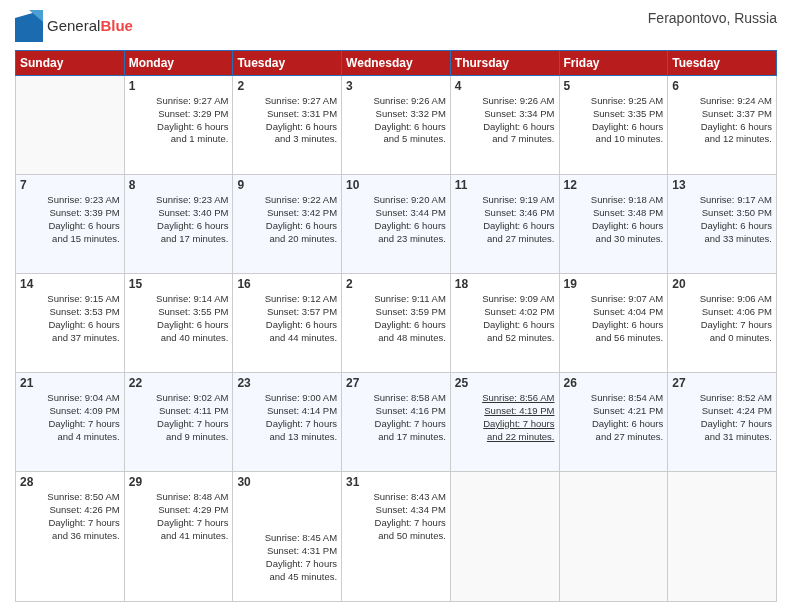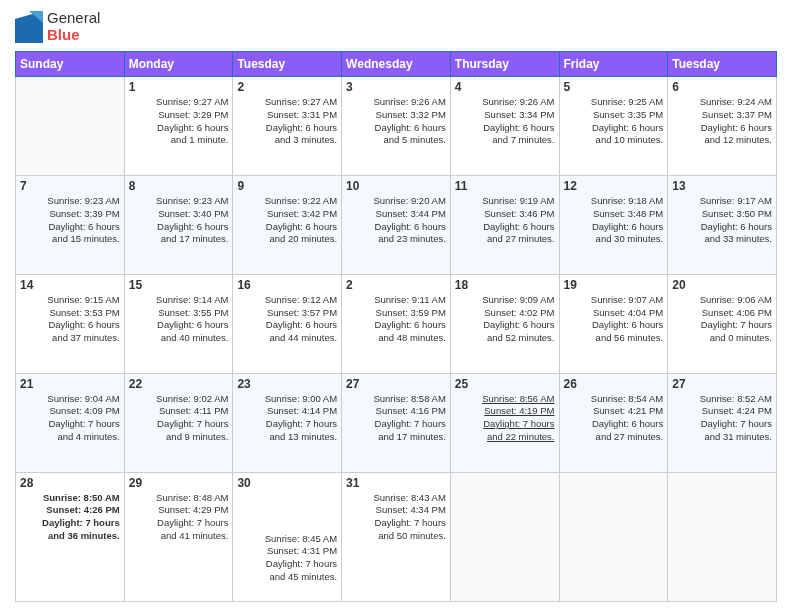--- a/index.html
+++ b/index.html
@@ -23,21 +23,21 @@
       align-items: flex-start;
       margin-bottom: 8px;
     }
     .logo {
       display: flex;
       align-items: center;
       gap: 2px;
     }
     .logo-text {
       display: flex;
-      flex-direction: column;
+      flex-direction: row;
       line-height: 1.1;
     }
     .logo-general {
       font-size: 15px;
       color: #333;
       font-weight: normal;
     }
     .logo-blue {
       font-size: 15px;
       color: #ef4444;
@@ -60,21 +60,21 @@
     .location {
       font-size: 14px;
       color: #444;
     }
     .calendar {
       width: 100%;
       border-collapse: collapse;
       flex: 1;
     }
     .calendar thead th {
-      background: #8b5cf6;
+      background: #b91c1c;
       color: #fff;
       font-size: 12px;
       padding: 5px 4px;
       text-align: left;
       border: 1px solid #2a6db5;
     }
     .calendar tbody td {
       border: 1px solid #ccc;
       vertical-align: top;
       padding: 3px 4px;
@@ -117,20 +117,21 @@
       <svg class="logo-icon" viewBox="0 0 28 32" xmlns="http://www.w3.org/2000/svg">
         <polygon points="0,8 28,0 28,32 0,32" fill="#1a6bb0"></polygon>
         <polygon points="14,0 28,0 28,12" fill="#4a9fd4"></polygon>
       </svg>
       <div class="logo-text">
         <span class="logo-general">General</span>
         <span class="logo-blue">Blue</span>
       </div>
     </div>
     <div class="title-block">
+      <div class="location">Ferapontovo, Russia</div>
     </div>
   </div>
 
   <table class="calendar">
     <thead>
       <tr>
         <th>Sunday</th>
         <th>Monday</th>
         <th>Tuesday</th>
         <th>Wednesday</th>
@@ -334,21 +335,21 @@
             <span class="day-num">27</span>
             <div class="day-detail" style="white-space: pre-line;">Sunrise: 8:52 AM
 Sunset: 4:24 PM
 Daylight: 7 hours
 and 31 minutes.</div>
           </td>
         </tr>
         <tr>
           <td>
             <span class="day-num">28</span>
-            <div class="day-detail" style="white-space: pre-line; font-weight: bold;">Sunrise: 8:50 AM
+            <div class="day-detail" style="white-space: pre-line;">Sunrise: 8:50 AM
 Sunset: 4:26 PM
 Daylight: 7 hours
 and 36 minutes.</div>
           </td>
           <td>
             <span class="day-num">29</span>
             <div class="day-detail" style="white-space: pre-line;">Sunrise: 8:48 AM
 Sunset: 4:29 PM
 Daylight: 7 hours
 and 41 minutes.</div>

